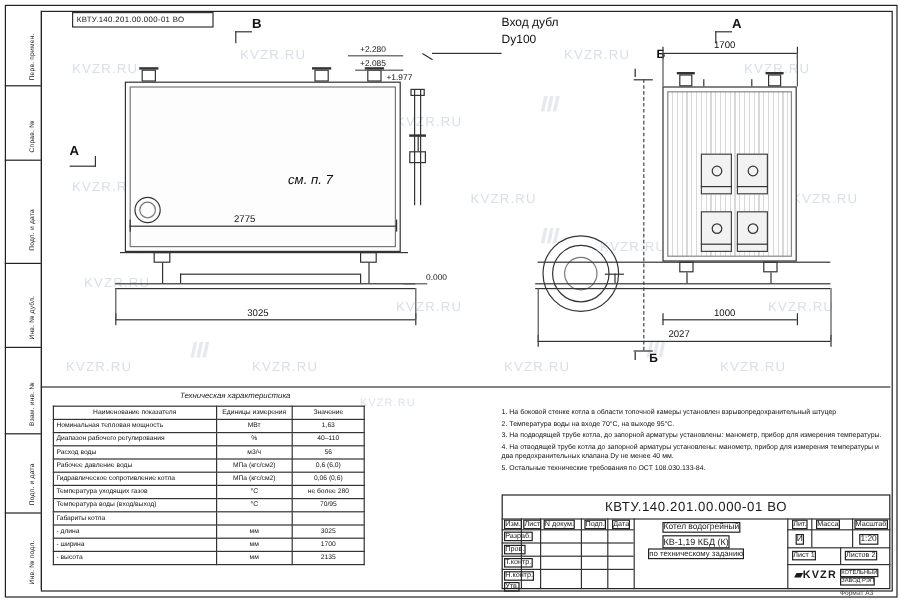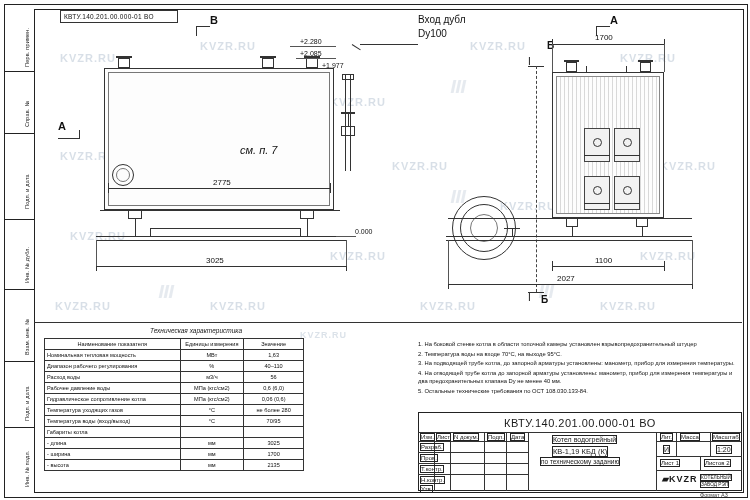--- a/index.html
+++ b/index.html
@@ -15,21 +15,21 @@
   .frame-outer{position:absolute;left:4px;top:4px;width:742px;height:492px;border:1px solid #222;}
   .frame-inner{position:absolute;left:34px;top:9px;width:708px;height:482px;border:1px solid #222;}
   
   .leftcol{position:absolute;left:4px;top:9px;width:30px;height:482px;border-right:1px solid #222;}
   .leftcol .cell{position:absolute;left:0;width:30px;border-bottom:1px solid #222;
      font-size:5.5px;color:#222;}
   .leftcol .cell span{
      display:block;transform:rotate(-90deg);transform-origin:left top;
      white-space:nowrap;font-size:5.5px;letter-spacing:.2px;}
   
-  .wm{position:absolute;color:#b9c6d4;opacity:.55;font-size:11px;font-weight:bold;
+  .wm{position:absolute;color:#b9c6d4;opacity:.55;font-size:11px;font-weight:normal;
       letter-spacing:1px;pointer-events:none;font-family:"Liberation Sans",sans-serif;}
   .wm.small{font-size:9px;opacity:.5;}
   .wmlogo{position:absolute;opacity:.35;}
   .wmlogo i{display:block;width:3px;height:13px;background:#b9c6d4;float:left;margin-right:2px;transform:skewX(-12deg);}
   
   .ln{position:absolute;background:#333;}
   .h{height:1px;}
   .v{width:1px;}
   .thin{background:#555;}
   .dashdot-v{position:absolute;width:0;border-left:1px dashed #444;}
@@ -208,21 +208,21 @@
   <div class="ln h thin" style="left:296px;top:58px;width:40px;"></div>
   <div class="lbl" style="left:322px;top:62px;">+1.977</div>
   <div class="lbl" style="left:355px;top:228px;">0.000</div>
   <div class="ln h thin" style="left:336px;top:236px;width:20px;"></div>
 
   <div class="lbl ital" style="left:240px;top:144px;font-size:11px;">см. п. 7</div>
 
   <div class="ln h" style="left:108px;top:188px;width:222px;"></div>
   <div class="ln v" style="left:108px;top:183px;height:10px;"></div>
   <div class="ln v" style="left:330px;top:183px;height:10px;"></div>
-  <div class="lbl" style="left:213px;top:178px;font-size:8px;">2775</div>
+  <div class="lbl" style="left:195px;top:178px;font-size:8px;">2775</div>
 
   <div class="ln h" style="left:96px;top:266px;width:250px;"></div>
   <div class="ln v" style="left:96px;top:261px;height:10px;"></div>
   <div class="ln v" style="left:346px;top:261px;height:10px;"></div>
   <div class="ln v thin" style="left:96px;top:240px;height:26px;"></div>
   <div class="ln v thin" style="left:346px;top:240px;height:26px;"></div>
   <div class="lbl" style="left:206px;top:256px;font-size:8px;">3025</div>
 
   <div class="lbl big" style="left:610px;top:14px;">А</div>
   <div class="ln v" style="left:596px;top:26px;height:10px;"></div>
@@ -277,21 +277,21 @@
   <div class="ln h" style="left:552px;top:44px;width:112px;"></div>
   <div class="ln v" style="left:552px;top:39px;height:10px;"></div>
   <div class="ln v" style="left:664px;top:39px;height:10px;"></div>
   <div class="ln v thin" style="left:552px;top:44px;height:28px;"></div>
   <div class="ln v thin" style="left:664px;top:44px;height:28px;"></div>
   <div class="lbl" style="left:595px;top:33px;font-size:8px;">1700</div>
 
   <div class="ln h" style="left:552px;top:266px;width:112px;"></div>
   <div class="ln v" style="left:552px;top:261px;height:10px;"></div>
   <div class="ln v" style="left:664px;top:261px;height:10px;"></div>
-  <div class="lbl" style="left:595px;top:256px;font-size:8px;">1100</div>
+  <div class="lbl" style="left:595px;top:256px;font-size:8px;">1000</div>
 
   <div class="ln h" style="left:448px;top:284px;width:244px;"></div>
   <div class="ln v" style="left:448px;top:279px;height:10px;"></div>
   <div class="ln v" style="left:692px;top:279px;height:10px;"></div>
   <div class="ln v thin" style="left:448px;top:240px;height:44px;"></div>
   <div class="ln v thin" style="left:692px;top:240px;height:44px;"></div>
   <div class="lbl" style="left:557px;top:274px;font-size:8px;">2027</div>
 
   <div class="ln h" style="left:34px;top:322px;width:708px;"></div>
 

